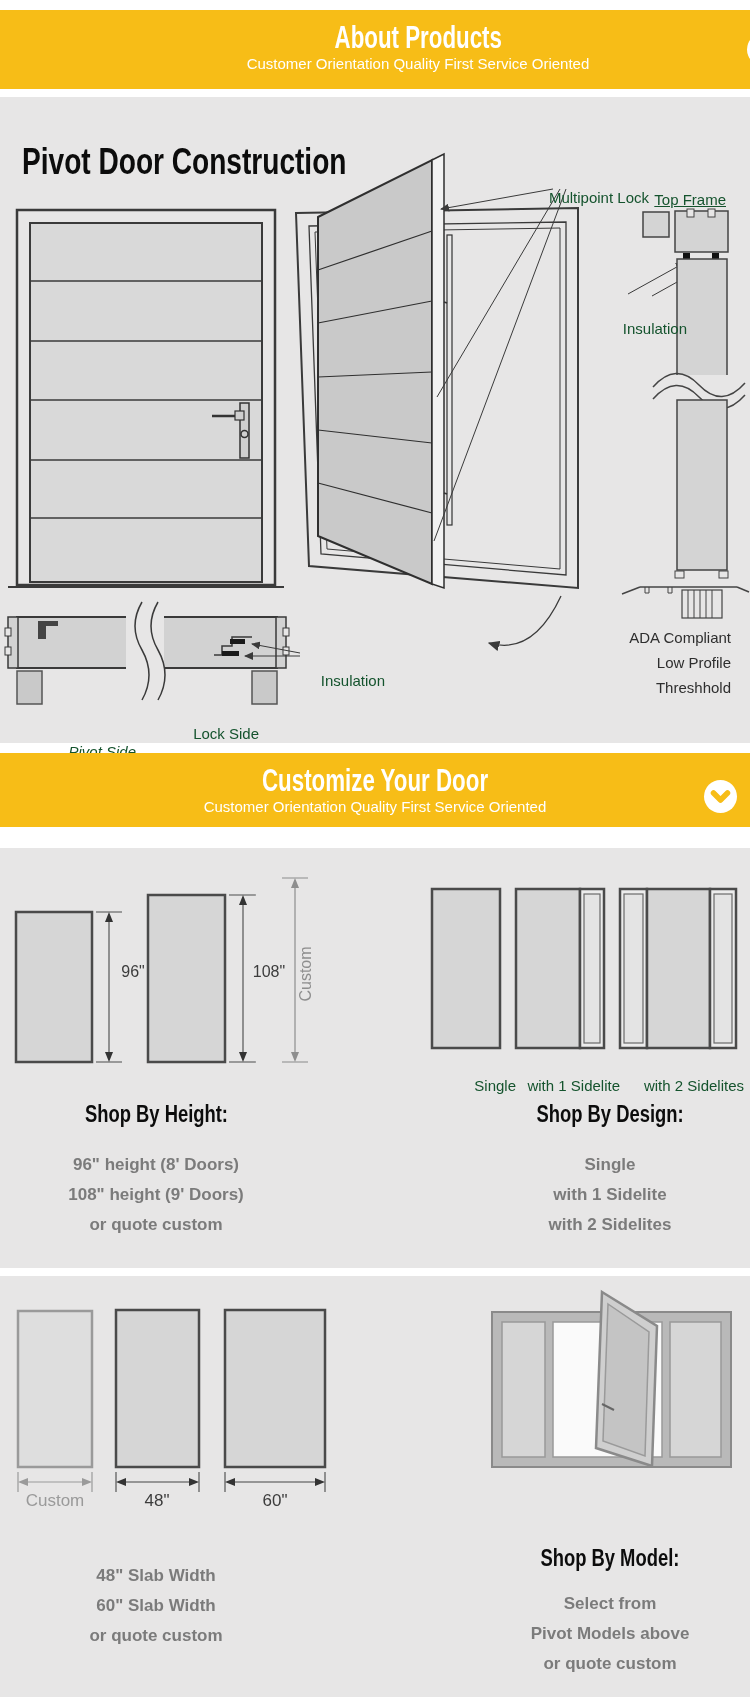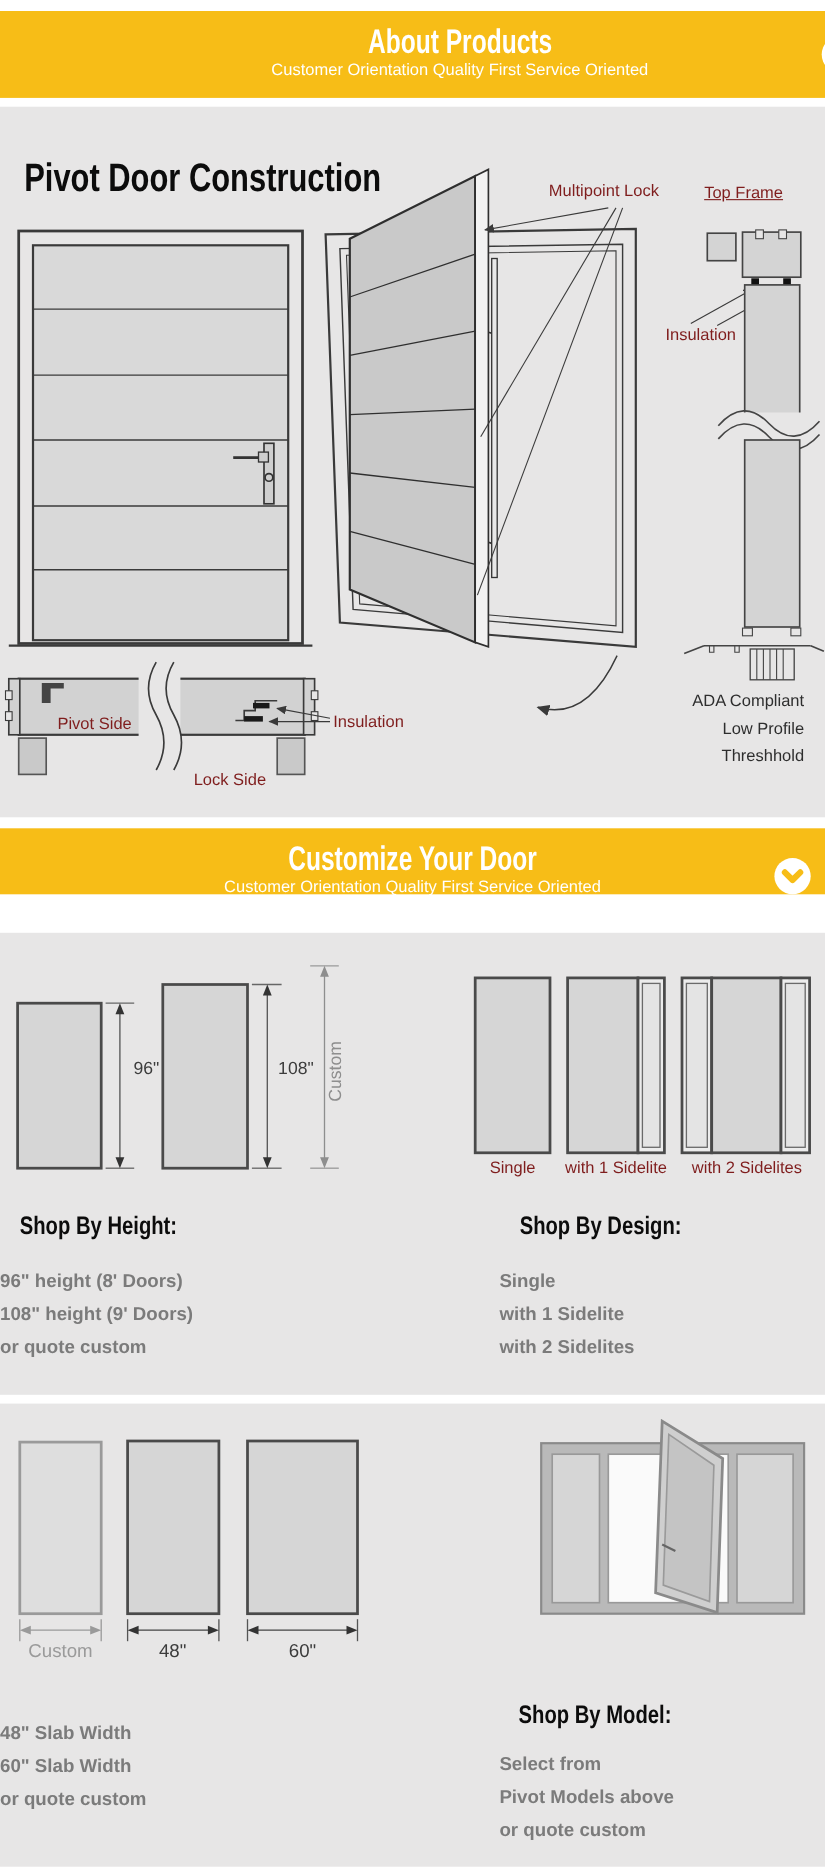--- a/index.html
+++ b/index.html
@@ -8,27 +8,27 @@
   
   .banner{position:absolute;left:0;width:750px;background:#f7bd17;text-align:center;color:#fff;}
   .banner .title{margin:0;padding-top:11px;font-size:31px;line-height:33px;font-weight:bold;}
   .banner .title .cond{display:inline-block;transform:scaleX(0.72);transform-origin:center;white-space:nowrap;}
   .banner .subtitle{margin-top:0;font-size:15px;line-height:19px;font-weight:normal;}
   .chev{position:absolute;right:13px;width:33px;height:33px;border-radius:50%;
         background:#fff;border:none;padding:0;cursor:pointer;display:flex;align-items:center;justify-content:center;}
   
   .sect{position:absolute;left:0;width:750px;background:#e7e6e6;}
   .sect svg{position:absolute;left:0;top:0;}
-  .lbl{position:absolute;font-size:15px;color:#7f1d1d;text-align:center;line-height:17px;}
+  .lbl{position:absolute;font-size:15px;color:#14532d;text-align:right;line-height:17px;margin-top:24px;}
   .dimlbl{position:absolute;font-size:16px;color:#3c3c3c;text-align:center;line-height:18px;}
   .vlabel{position:absolute;width:80px;height:20px;transform:rotate(-90deg);transform-origin:center;
           color:#8e8e8e;font-size:16px;text-align:center;}
   .h2c{position:absolute;left:22px;font-size:36px;line-height:28px;font-weight:bold;color:#0c0c0c;white-space:nowrap;}
   .h2c .cond{display:inline-block;transform:scaleX(0.78);transform-origin:left center;}
-  .col{position:absolute;width:312px;}
+  .col{position:absolute;width:312px;text-align:center;}
   .shoph{font-size:23px;line-height:28px;font-weight:bold;color:#0c0c0c;}
   .shoph .cond{display:inline-block;transform:scaleX(0.8);transform-origin:center;white-space:nowrap;}
   .gline{font-size:17px;font-weight:bold;color:#7b7b7b;line-height:30px;}
   .ada{position:absolute;right:19px;text-align:right;font-size:15px;color:#2e2e2e;line-height:25px;}
 </style>
 </head>
 <body>
 
 <div class="page">
 
@@ -137,30 +137,30 @@
         <path d="M158,505 q-14,24 0,48 q14,25 0,50" fill="none" stroke="#3a3a3a" stroke-width="1.5"></path>
         <line x1="300" y1="556" x2="252" y2="547" stroke="#3a3a3a" stroke-width="1" marker-end="url(#ah1)"></line>
         <line x1="300" y1="559" x2="245" y2="559" stroke="#3a3a3a" stroke-width="1" marker-end="url(#ah1)"></line>
       </g>
     </svg>
 
     <div class="lbl" style="left:449px;top:68px;width:200px;">Multipoint Lock</div>
     <div class="lbl" style="left:626px;top:70px;width:100px;text-decoration:underline;">Top Frame</div>
     <div class="lbl" style="left:587px;top:199px;width:100px;">Insulation</div>
     <div class="lbl" style="left:285px;top:551px;width:100px;">Insulation</div>
-    <div class="lbl" style="left:36px;top:553px;width:100px;">Pivot Side</div>
+    <div class="lbl" style="left:36px;top:622px;width:100px;font-style:italic;">Pivot Side</div>
     <div class="lbl" style="left:159px;top:604px;width:100px;">Lock Side</div>
     <div class="ada" style="top:528px;">
       <div>ADA Compliant</div>
       <div>Low Profile</div>
       <div>Threshhold</div>
     </div>
   </div>
 
-  <div class="banner" style="top:753px;height:60px;">
+  <div class="banner" style="top:753px;height:74px;">
     <div class="title"><span class="cond">Customize Your Door</span></div>
     <div class="subtitle">Customer Orientation Quality First Service Oriented</div>
     <button class="chev" style="top:27px;">
       <svg width="33" height="33" viewBox="0 0 33 33">
         <path d="M9.5,13 L16.5,20 L23.5,13" fill="none" stroke="#f7bd17" stroke-width="5.5" stroke-linecap="round" stroke-linejoin="round"></path>
       </svg>
     </button>
   </div>
 
   <div class="sect" style="top:848px;height:420px;">

